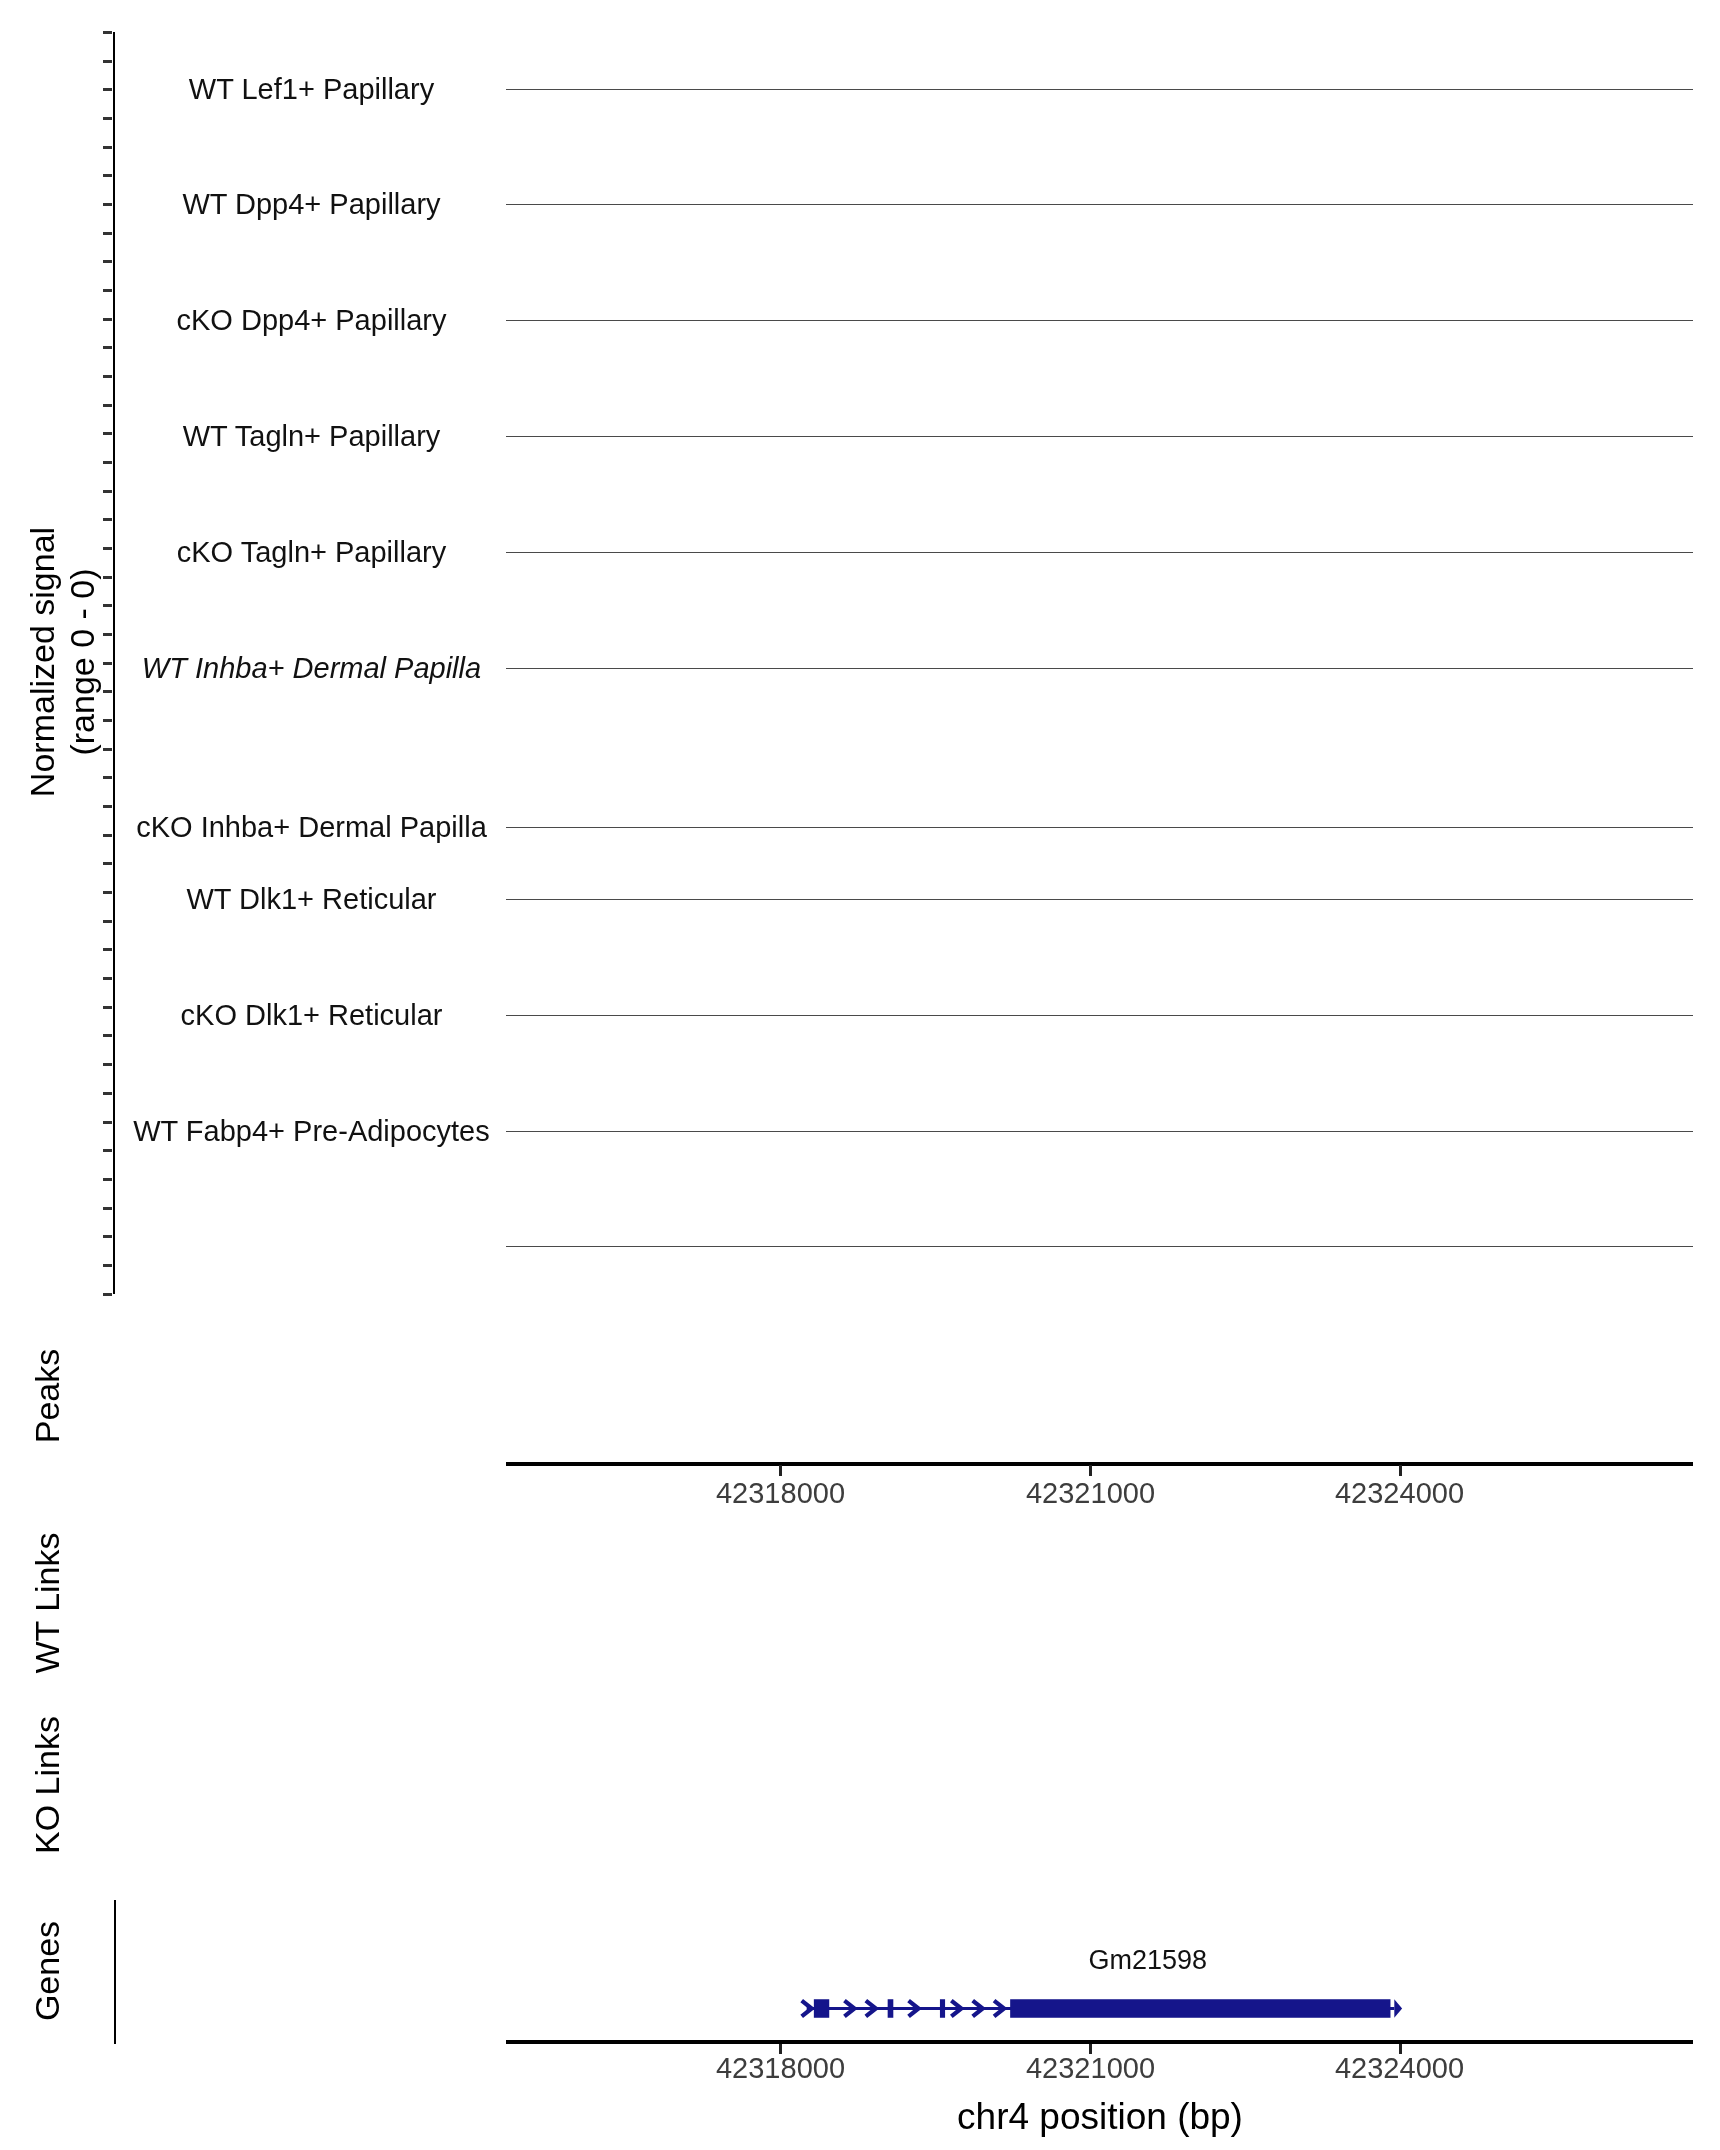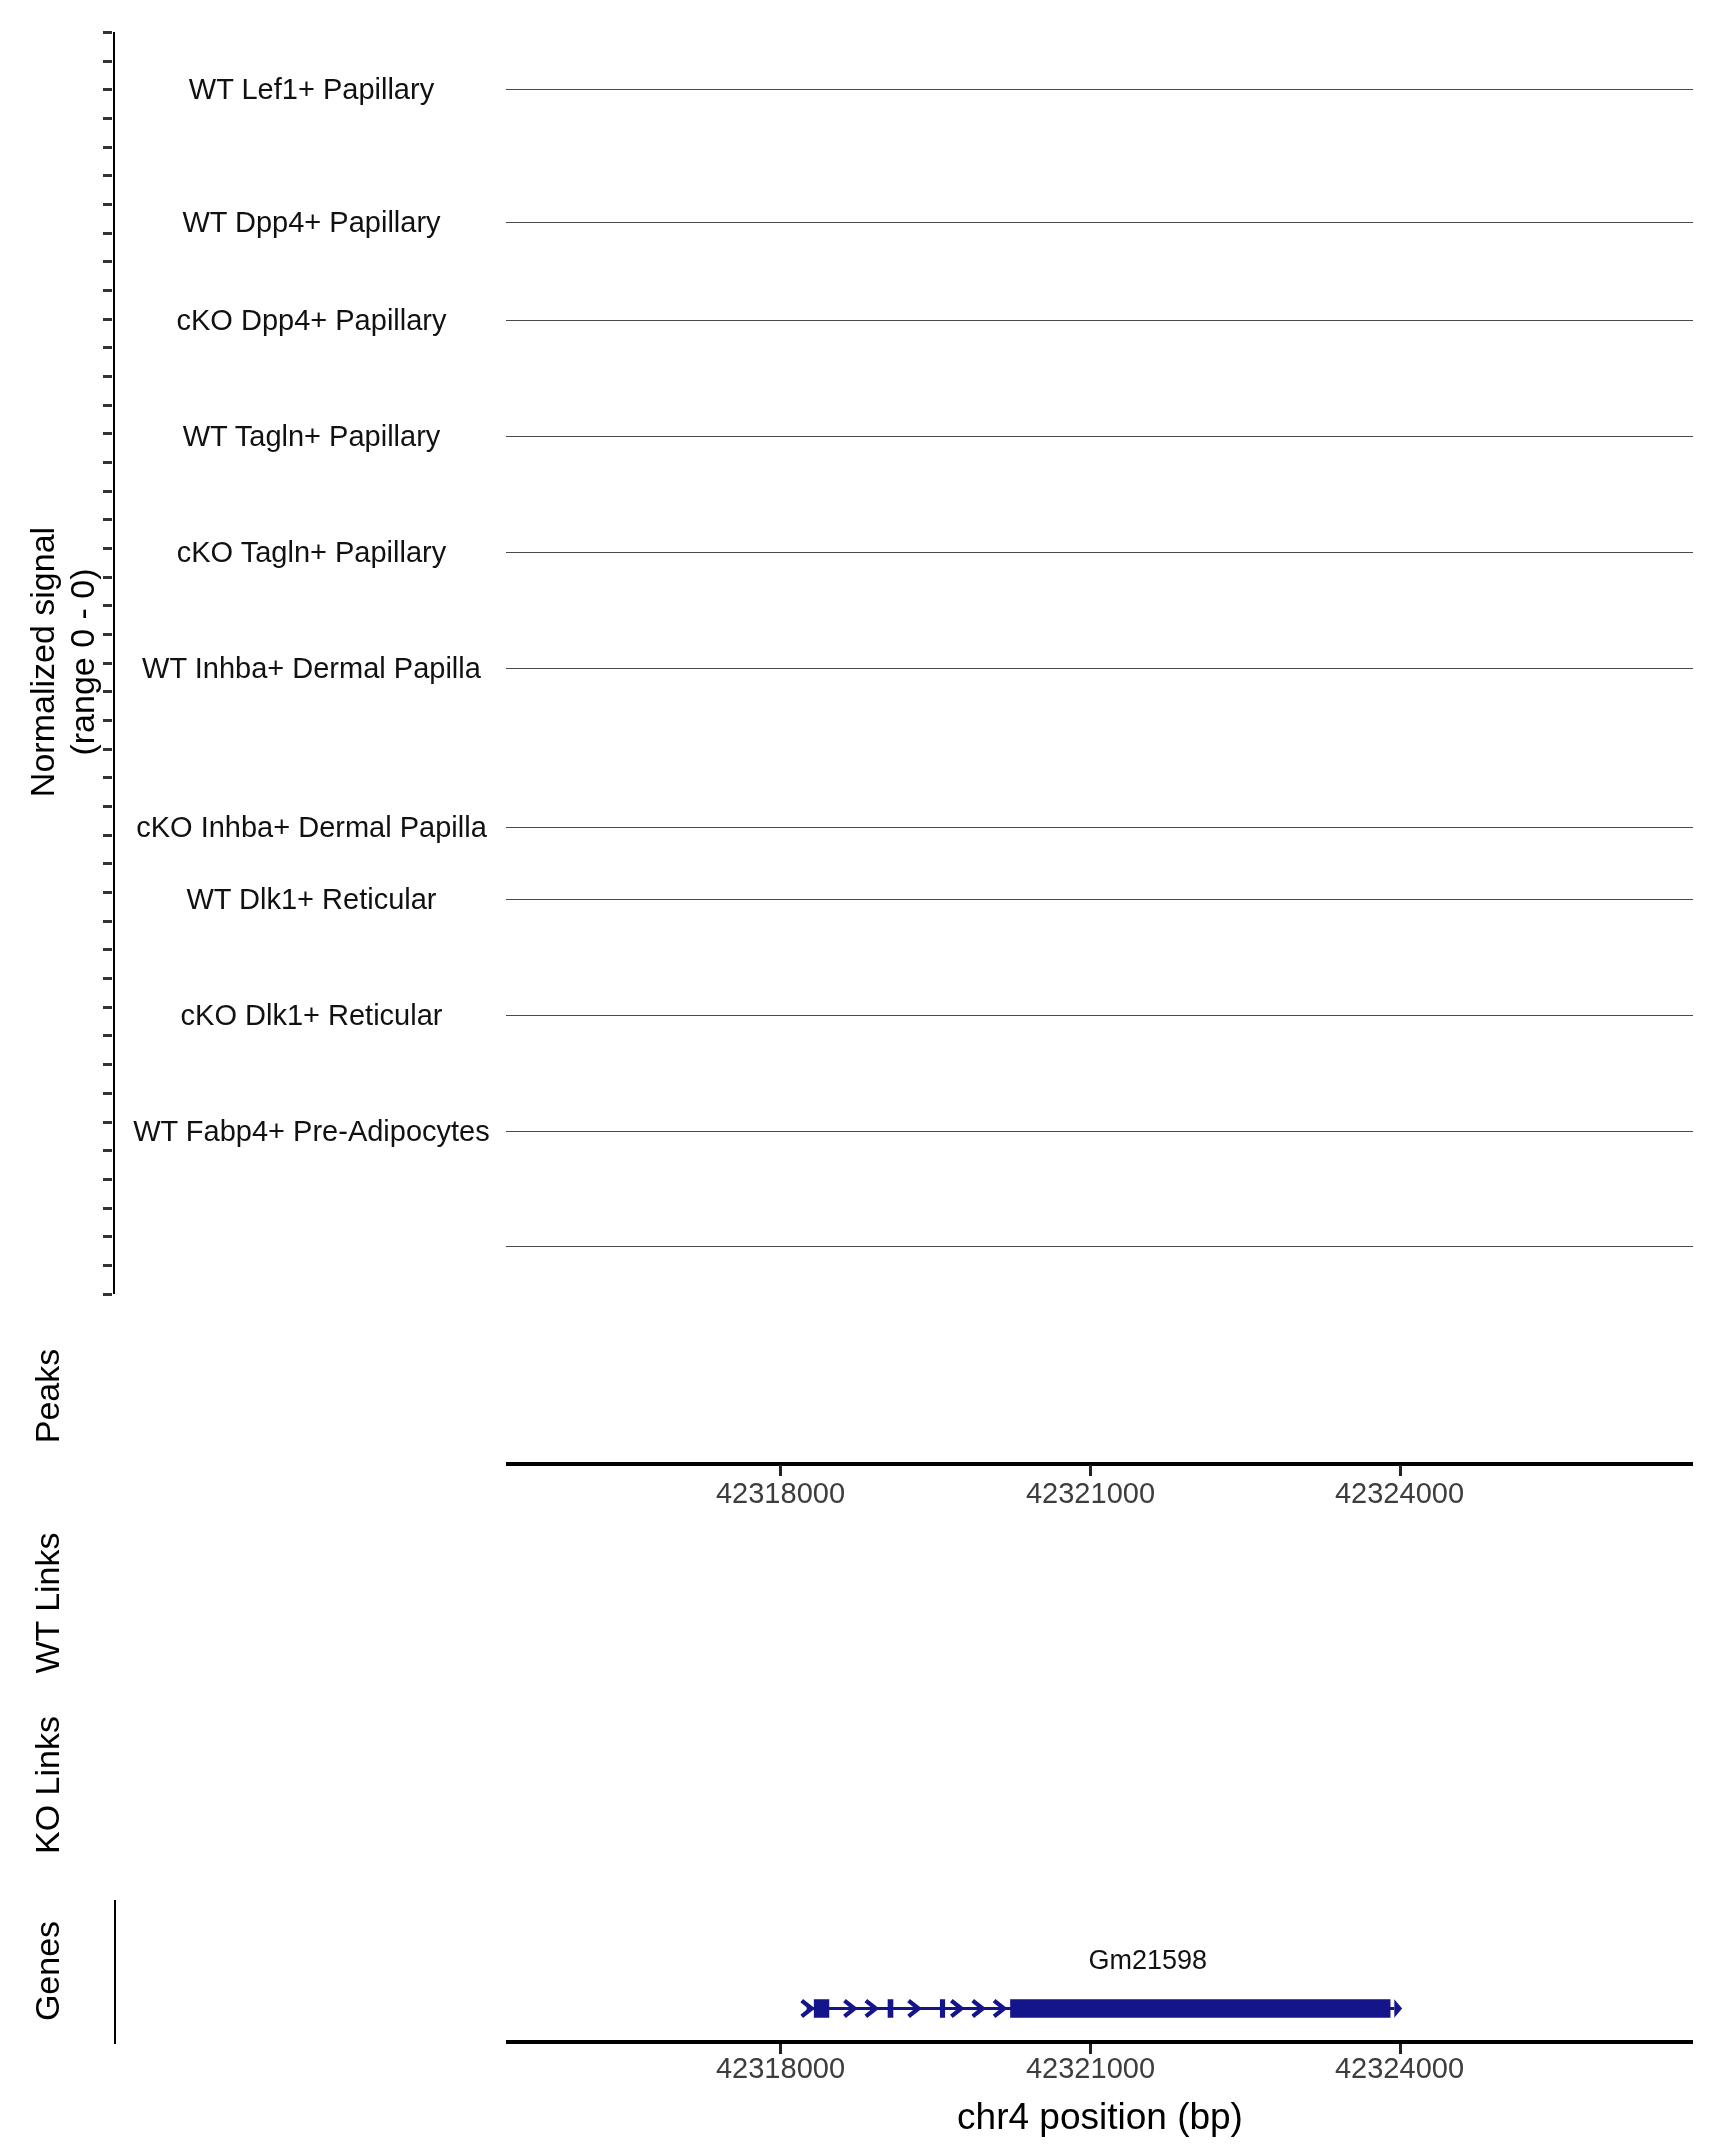--- a/index.html
+++ b/index.html
@@ -90,37 +90,37 @@
       <div class="btick" style="top: 1235px;"></div>
       <div class="btick" style="top: 1264px;"></div>
       <div class="btick" style="top: 1293px;"></div>
     </div>
 
   <div id="signal-rows" class="abs">
       <div class="track-row" style="top: 67px;">
         <div class="track-label">WT Lef1+ Papillary</div>
         <div class="track-line"></div>
       </div>
-      <div class="track-row" style="top: 200px;">
+      <div class="track-row" style="top: 182px;">
         <div class="track-label">WT Dpp4+ Papillary</div>
         <div class="track-line"></div>
       </div>
       <div class="track-row" style="top: 298px;">
         <div class="track-label">cKO Dpp4+ Papillary</div>
         <div class="track-line"></div>
       </div>
       <div class="track-row" style="top: 414px;">
         <div class="track-label">WT Tagln+ Papillary</div>
         <div class="track-line"></div>
       </div>
       <div class="track-row" style="top: 530px;">
         <div class="track-label">cKO Tagln+ Papillary</div>
         <div class="track-line"></div>
       </div>
-      <div class="track-row" style="top: 646px;">
+      <div class="track-row" style="top: 646px; font-style: italic;">
         <div class="track-label">WT Inhba+ Dermal Papilla</div>
         <div class="track-line"></div>
       </div>
       <div class="track-row" style="top: 805px;">
         <div class="track-label">cKO Inhba+ Dermal Papilla</div>
         <div class="track-line"></div>
       </div>
       <div class="track-row" style="top: 877px;">
         <div class="track-label">WT Dlk1+ Reticular</div>
         <div class="track-line"></div>

